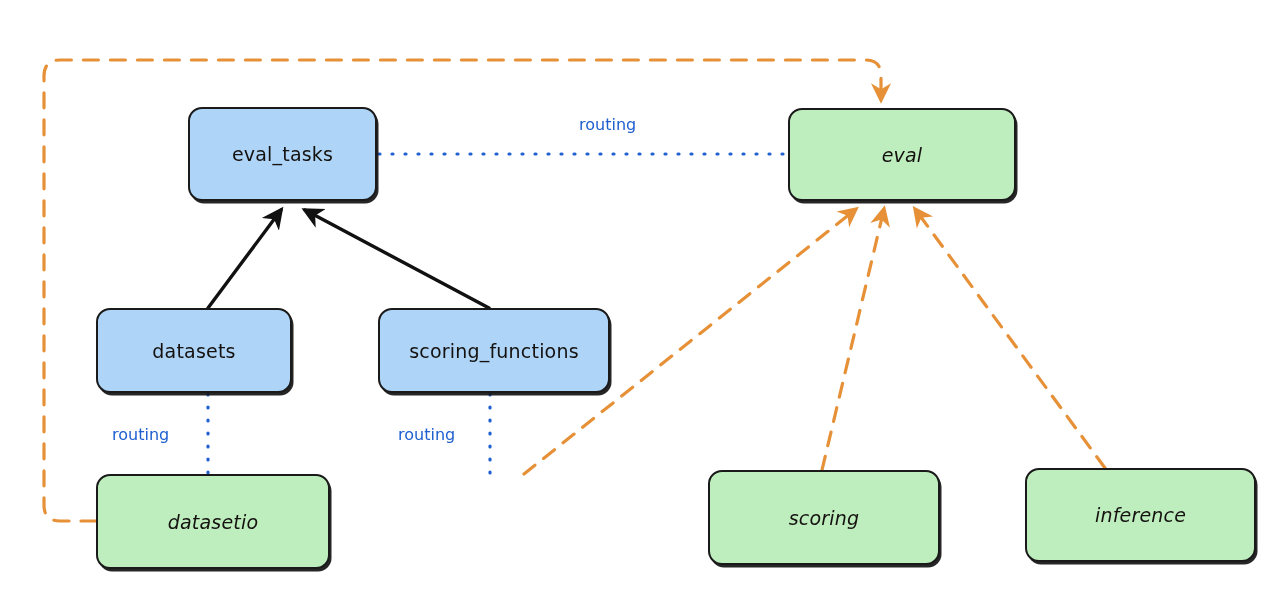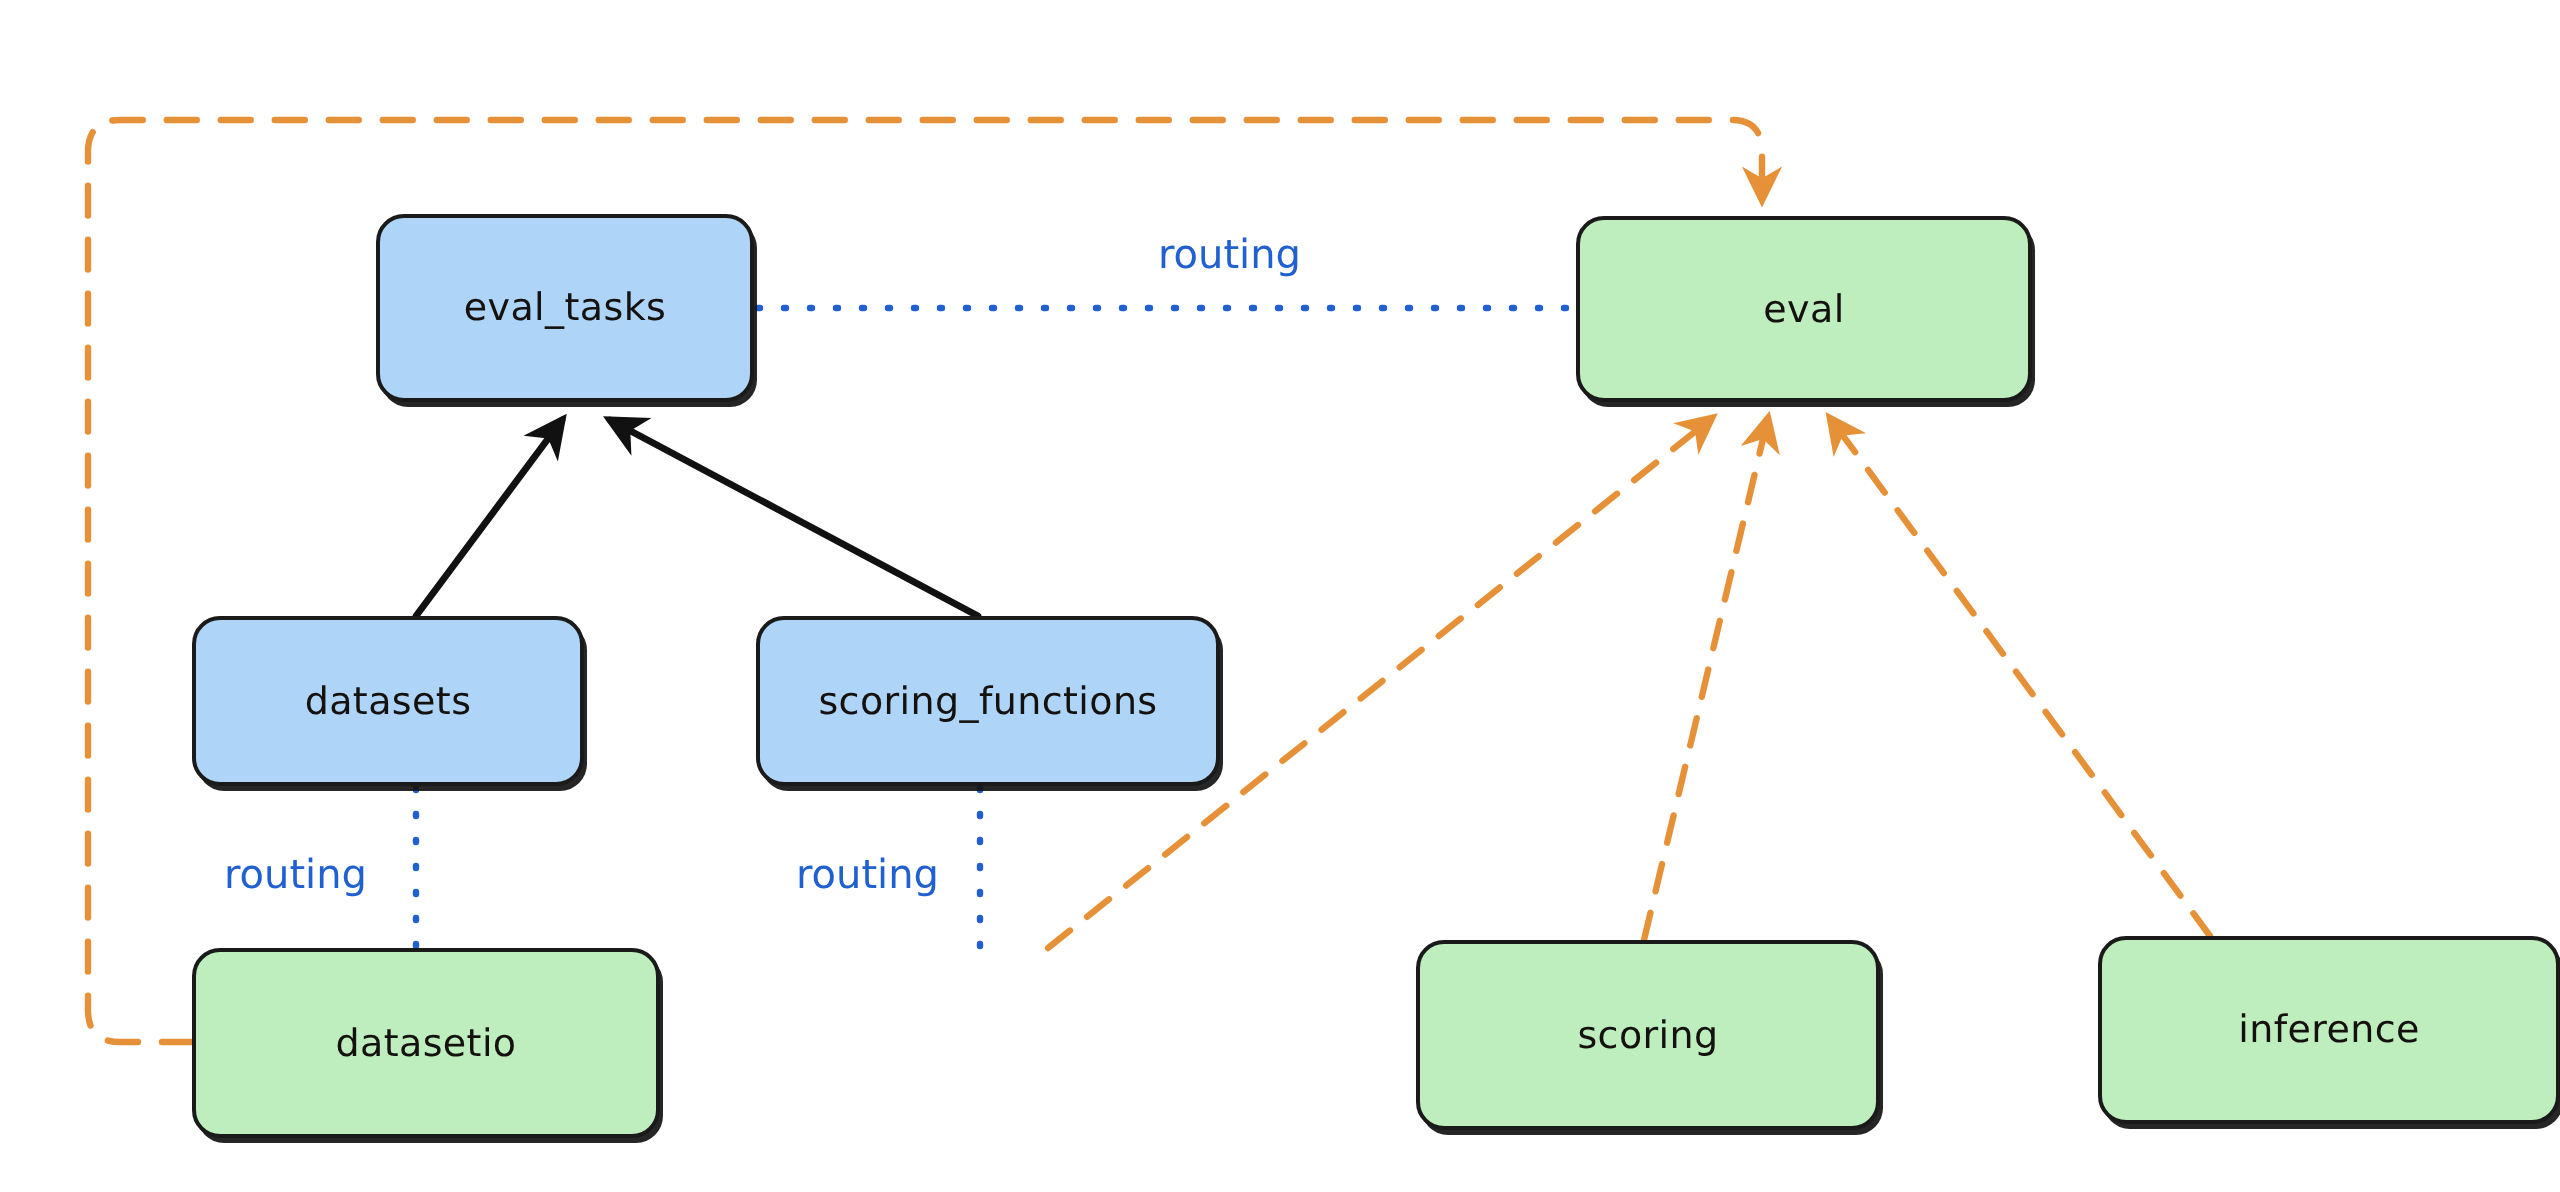--- a/index.html
+++ b/index.html
@@ -33,25 +33,25 @@
     align-items: center;
     justify-content: center;
     text-align: center;
     font-family: "DejaVu Sans", sans-serif;
     font-size: 19px;
     color: #14110f;
     letter-spacing: 0.2px;
     box-shadow: 2px 3px 0 -0.5px rgba(20,20,20,0.92);
   }
   .node.blue { background: #aed4f7; text-align: right; }
-  .node.green { background: #beeebe; }
+  .node.green { background: #beeebe; font-style: italic; }
   .edge-label {
     position: absolute;
     font-family: "DejaVu Sans", sans-serif;
-    font-size: 20px;
+    font-size: 16px;
     color: #2060d0;
     white-space: nowrap;
   }
 </style>
 </head>
 <body>
 
 <div id="canvas">
 
   <svg id="wires" viewBox="0 0 1280 596" xmlns="http://www.w3.org/2000/svg">
@@ -101,21 +101,21 @@
 
   <div class="node green" style="left:96px; top:474px; width:234px; height:95px;justify-content:center;">
     <span>datasetio</span>
   </div>
 
 
   <div class="node green" style="left:708px; top:470px; width:232px; height:95px;">
     <span>scoring</span>
   </div>
 
-  <div class="node green" style="left:1025px; top:468px; width:231px; height:94px;margin-left:24px;">
+  <div class="node green" style="left:1025px; top:468px; width:231px; height:94px;">
     <span>inference</span>
   </div>
 
   <div class="edge-label" style="left:579px; top:115px;">routing</div>
 
   <div class="edge-label" style="left:112px; top:425px;">routing</div>
 
   <div class="edge-label" style="left:398px; top:425px;">routing</div>
 
 </div>

